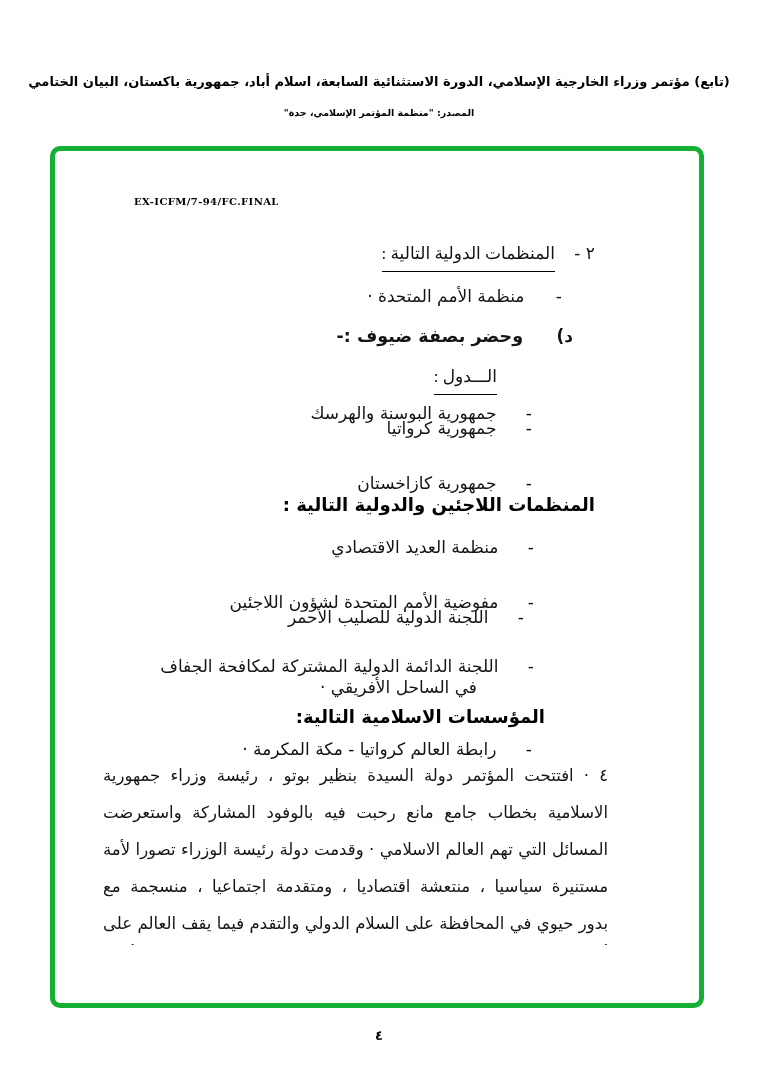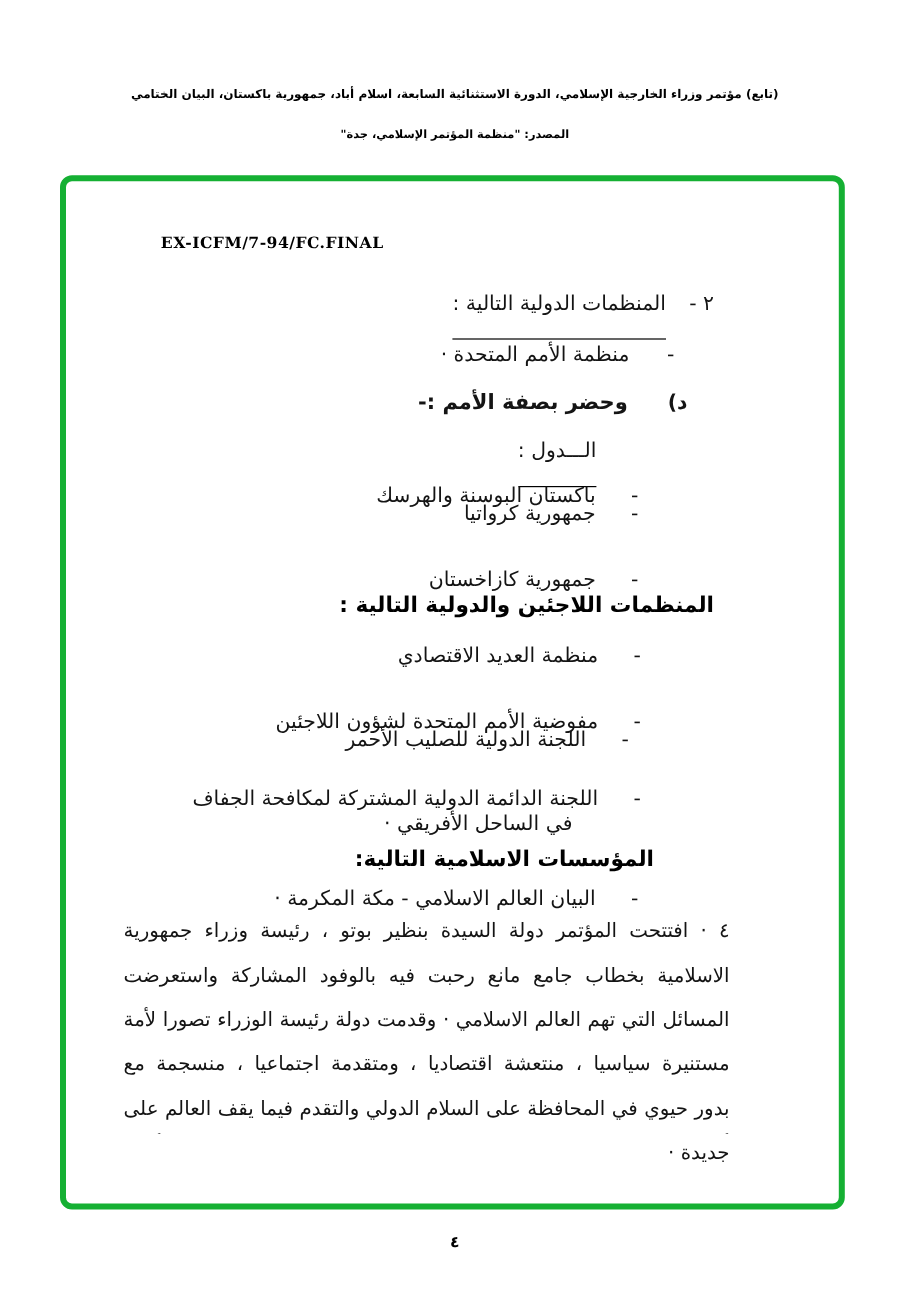--- a/index.html
+++ b/index.html
@@ -2,42 +2,42 @@
 <html lang="ar"><head>
 <meta charset="utf-8">
 <style>
   html,body{margin:0;padding:0;}
   body{
     width:758px;height:1078px;position:relative;background:#ffffff;
     font-family:"DejaVu Sans", sans-serif;color:#111;overflow:hidden;
   }
   .hdr1{
     position:absolute;top:74px;left:0;width:758px;text-align:center;
-    direction:rtl;font-weight:bold;font-size:10px;white-space:nowrap;color:#000;
+    direction:rtl;font-weight:bold;font-size:13px;white-space:nowrap;color:#000;
   }
   .hdr2{
     position:absolute;top:107px;left:0;width:758px;text-align:center;
     direction:rtl;font-weight:bold;font-size:9.5px;color:#000;
   }
   .greenbox{
     position:absolute;left:50px;top:146px;width:644px;height:852px;
     border:5px solid #15b033;border-radius:10px;background:#fff;
   }
   .docref{
     position:absolute;left:134px;top:196px;
-    font-family:"DejaVu Serif", serif;font-weight:bold;font-size:13px;
+    font-family:"DejaVu Serif", serif;font-weight:bold;font-size:10px;
     letter-spacing:0.4px;color:#000;
   }
   .row{
     position:absolute;direction:rtl;white-space:nowrap;
     font-size:17px;color:#141414;
   }
   .marker{display:inline-block;margin-left:14px;}
   .dash{display:inline-block;margin-left:26px;}
-  .uline{border-bottom:1.6px solid #000;padding-bottom:19px;}
+  .uline{border-bottom:1.6px solid #000;padding-bottom:8px;font-family:Liberation Serif, serif;}
   .boldar{font-weight:bold;}
   .sect{font-weight:bold;font-size:18px;color:#000;}
   .para{
     position:absolute;left:103px;top:760px;width:505px;direction:rtl;
     font-size:16.5px;color:#141414;
   }
   .pline{
     height:37px;line-height:32px;overflow:hidden;
     text-align:justify;text-align-last:justify;
   }
@@ -62,30 +62,30 @@
   <span class="uline">المنظمات الدولية التالية :</span>
 </div>
 
 <div class="row" style="top:286px;right:196px;">
   <span class="dash">-</span>
   <span>منظمة الأمم المتحدة ·</span>
 </div>
 
 <div class="row" style="top:326px;right:185px;">
   <span class="marker boldar" style="margin-left:28px;">د)</span>
-  <span class="boldar" style="font-size:17.5px;">وحضر بصفة الأمم :-</span>
+  <span class="boldar" style="font-size:17.5px;">وحضر بصفة ضيوف :-</span>
 </div>
 
 <div class="row" style="top:366px;right:261px;">
   <span class="uline">الـــدول :</span>
 </div>
 
 <div class="row" style="top:403px;right:226px;">
   <span class="dash" style="margin-left:24px;">-</span>
-  <span>باكستان البوسنة والهرسك</span>
+  <span>جمهورية البوسنة والهرسك</span>
 </div>
 <div class="row" style="top:418px;right:226px;">
   <span class="dash" style="margin-left:24px;">-</span>
   <span>جمهورية كرواتيا</span>
 </div>
 <div class="row" style="top:473px;right:226px;">
   <span class="dash" style="margin-left:24px;">-</span>
   <span>جمهورية كازاخستان</span>
 </div>
 
@@ -108,25 +108,24 @@
   <span>اللجنة الدائمة الدولية المشتركة لمكافحة الجفاف</span>
 </div>
 <div class="row" style="top:677px;right:281px;text-align:center;">
   <span>في الساحل الأفريقي ·</span>
 </div>
 
 <div class="row sect" style="top:706px;right:213px;margin-left:12px;">المؤسسات الاسلامية التالية:</div>
 
 <div class="row" style="top:739px;right:226px;">
   <span class="dash" style="margin-left:24px;">-</span>
-  <span>البيان العالم الاسلامي - مكة المكرمة ·</span>
+  <span>رابطة العالم كرواتيا - مكة المكرمة ·</span>
 </div>
 
 <div class="para">
   <div class="pline">٤ · افتتحت المؤتمر دولة السيدة بنظير بوتو ، رئيسة وزراء جمهورية باكستان</div>
   <div class="pline">الاسلامية بخطاب جامع مانع رحبت فيه بالوفود المشاركة واستعرضت العديد من</div>
   <div class="pline">المسائل التي تهم العالم الاسلامي · وقدمت دولة رئيسة الوزراء تصورا لأمة اسلامية</div>
   <div class="pline">مستنيرة سياسيا ، منتعشة اقتصاديا ، ومتقدمة اجتماعيا ، منسجمة مع نفسها ، وتقوم</div>
   <div class="pline">بدور حيوي في المحافظة على السلام الدولي والتقدم فيما يقف العالم على أعتاب ألفية</div>
-  <div class="pline last">جديدة ·</div>
 </div>
 
 <div class="pagenum">٤</div>
 
 </body></html>

